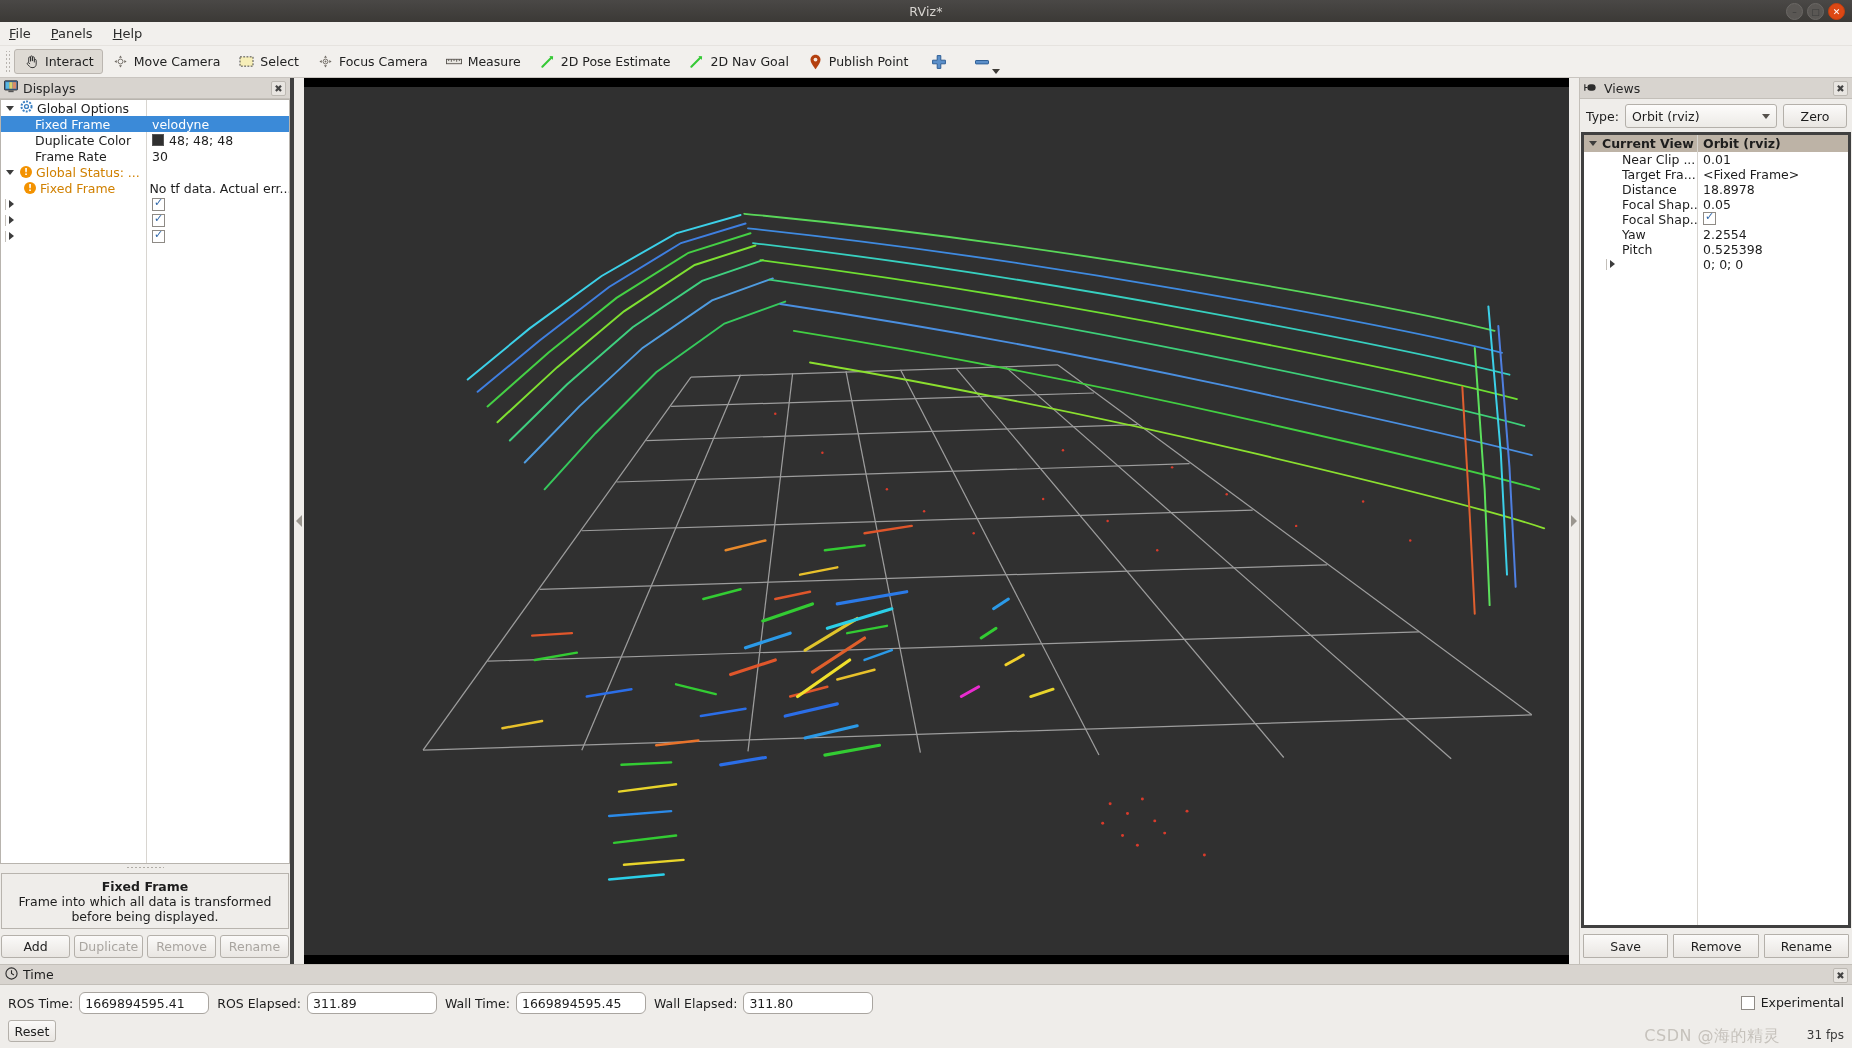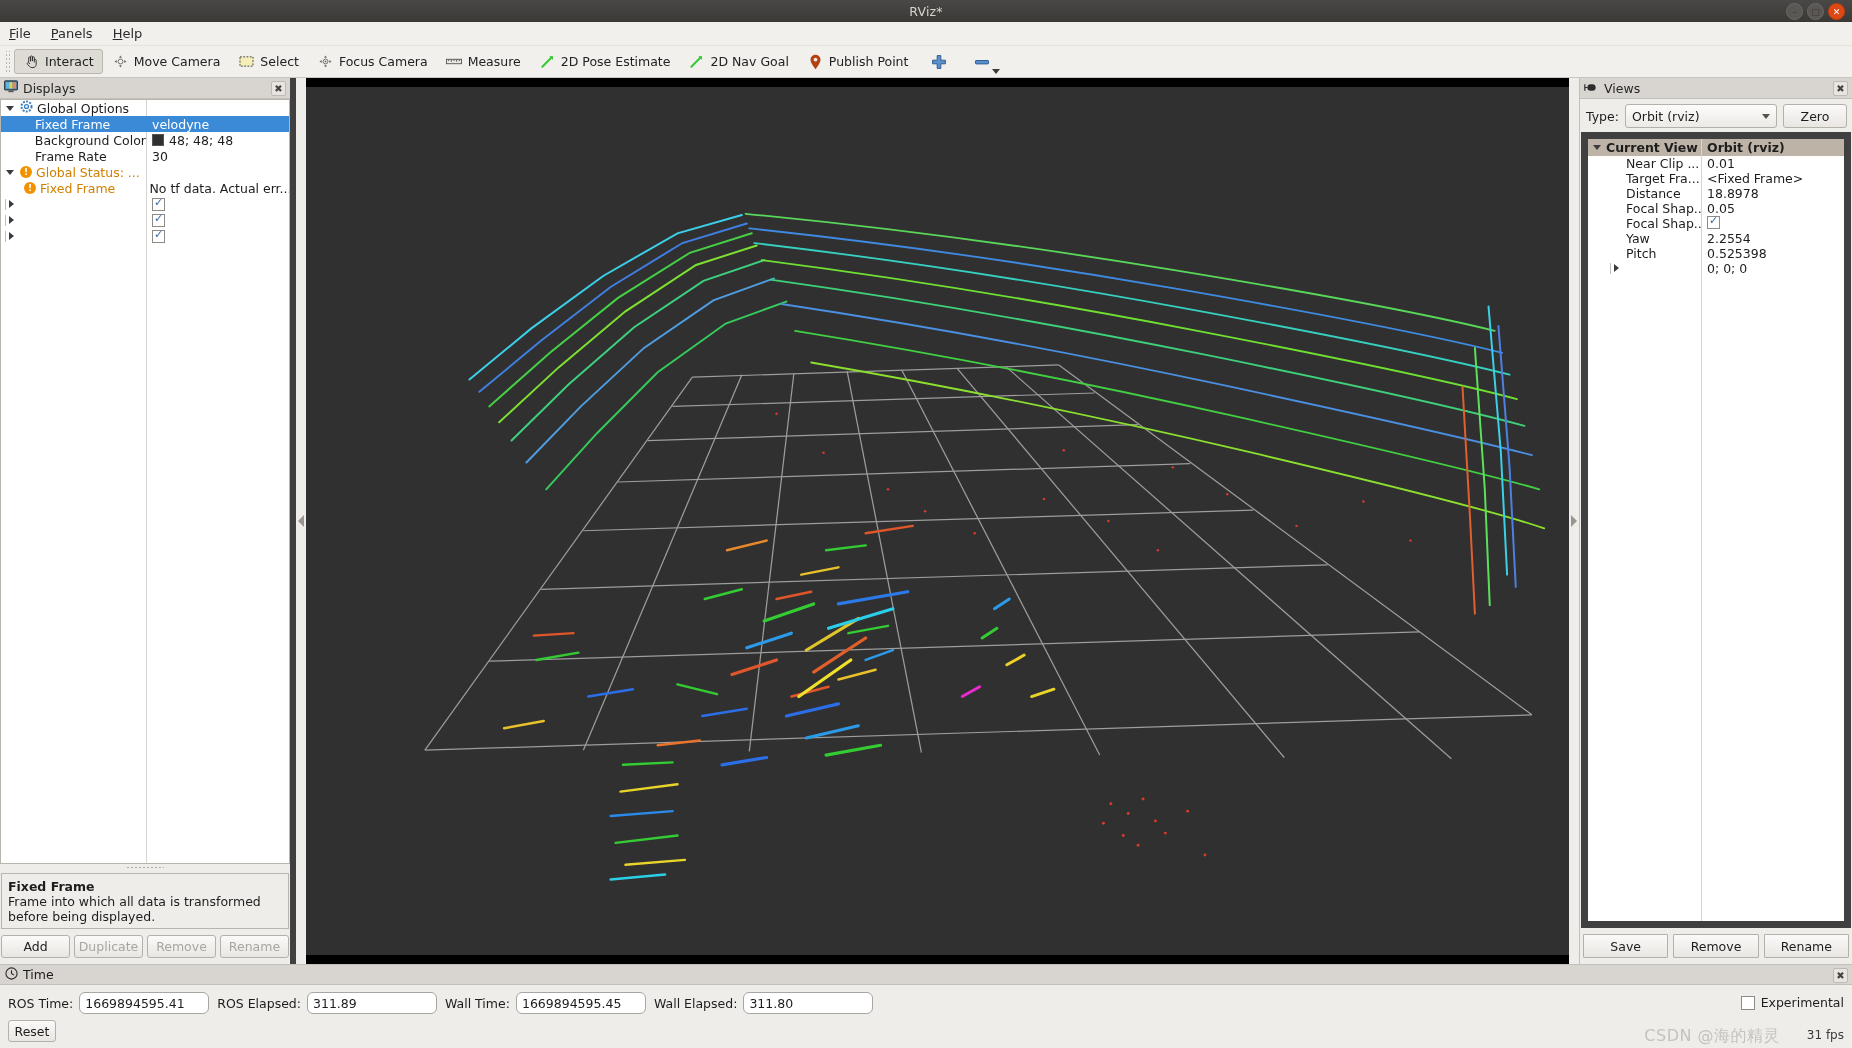--- a/index.html
+++ b/index.html
@@ -49,21 +49,21 @@
   
   .panel{display:flex;flex-direction:column;background:#efedea;}
   .panelhdr{height:20px;flex:0 0 20px;background:#d8d4cf;display:flex;align-items:center;
             padding:0 4px;gap:5px;font-size:12.5px;color:#262626;position:relative;
             border-bottom:1px solid #c3bfb9;}
   .panelhdr .hx{position:absolute;right:4px;top:3px;width:13px;height:13px;
                 display:flex;align-items:center;justify-content:center;font-size:10px;
                 color:#444;background:#e8e5e1;border:1px solid #bdb9b3;border-radius:2px;}
 
   
-  .left{width:290px;flex:0 0 290px;border-right:6px solid #404040;display:flex;flex-direction:column;}
+  .left{width:290px;flex:0 0 290px;border-right:4px solid #404040;display:flex;flex-direction:column;text-align:center;}
   .tree{background:#fff;border:1px solid #b8b4ae;margin:0;flex:1 1 auto;overflow:hidden;position:relative;}
   .treecolsplit{position:absolute;left:145px;top:0;bottom:0;width:1px;background:#d8d5d0;}
   .trow{display:flex;height:16px;align-items:center;font-size:12.5px;position:relative;}
   .trow.sel{background:#3b8ad8;color:#fff;}
   .tname{display:flex;align-items:center;gap:4px;width:145px;box-sizing:border-box;
          padding-left:4px;overflow:hidden;white-space:nowrap;}
   .tval{padding-left:6px;display:flex;align-items:center;gap:5px;white-space:nowrap;overflow:hidden;}
   .arrow{width:11px;height:11px;display:inline-block;position:relative;flex:0 0 11px;}
   .arrow.down::after{content:"";position:absolute;left:1px;top:3px;border-left:4.5px solid transparent;
         border-right:4.5px solid transparent;border-top:5px solid #3c3c3c;}
@@ -109,21 +109,21 @@
   .typerow .lbl{font-size:12.5px;}
   .combo{flex:1 1 auto;height:22px;border:1px solid #b4b0aa;border-radius:3px;
          background:linear-gradient(to bottom,#fdfcfb,#eceae6);display:flex;align-items:center;
          padding:0 6px;font-size:12.5px;position:relative;}
   .combo .cv{flex:1 1 auto;}
   .combo .cd{width:0;height:0;border-left:4.5px solid transparent;border-right:4.5px solid transparent;
              border-top:5px solid #55514c;}
   .zerobtn{width:62px;height:22px;border:1px solid #b4b0aa;border-radius:3px;
            background:linear-gradient(to bottom,#fbfaf9,#e9e6e2);font-size:12.5px;
            display:flex;align-items:center;justify-content:center;}
-  .vtree{flex:1 1 auto;background:#fff;border:7px solid #404040;margin:0 1px;position:relative;overflow:hidden;}
+  .vtree{flex:1 1 auto;background:#fff;border:3px solid #404040;margin:0 1px;position:relative;overflow:hidden;}
   .vcolsplit{position:absolute;left:113px;top:0;bottom:0;width:1px;background:#d8d5d0;}
   .vhdr{display:flex;height:17px;align-items:center;background:#bdb3a6;font-weight:bold;font-size:12.5px;}
   .vhdr .c1{width:113px;box-sizing:border-box;display:flex;align-items:center;gap:3px;padding-left:4px;}
   .vhdr .c2{padding-left:6px;}
   .vrow{display:flex;height:15px;align-items:center;font-size:12.5px;}
   .vrow .c1{width:113px;box-sizing:border-box;padding-left:38px;white-space:nowrap;overflow:hidden;
             display:flex;align-items:center;gap:3px;}
   .vrow .c1.arrowed{padding-left:22px;}
   .vrow .c2{padding-left:6px;white-space:nowrap;}
   .vbtnrow{display:flex;gap:5px;padding:6px 3px;}
@@ -313,21 +313,21 @@
             <span>Fixed Frame</span>
           </div>
           <div class="tval">
               <span>velodyne</span>
             </div>
         </div>
 
         <div class="trow">
           <div class="tname">
               <span style="width:26px;display:inline-block"></span>
-            <span>Background Color</span>
+            <span>Duplicate Color</span>
           </div>
           <div class="tval">
             <span class="swatch"></span>
             <span>48; 48; 48</span>
           </div>
         </div>
 
         <div class="trow">
           <div class="tname">
               <span style="width:26px;display:inline-block"></span>

